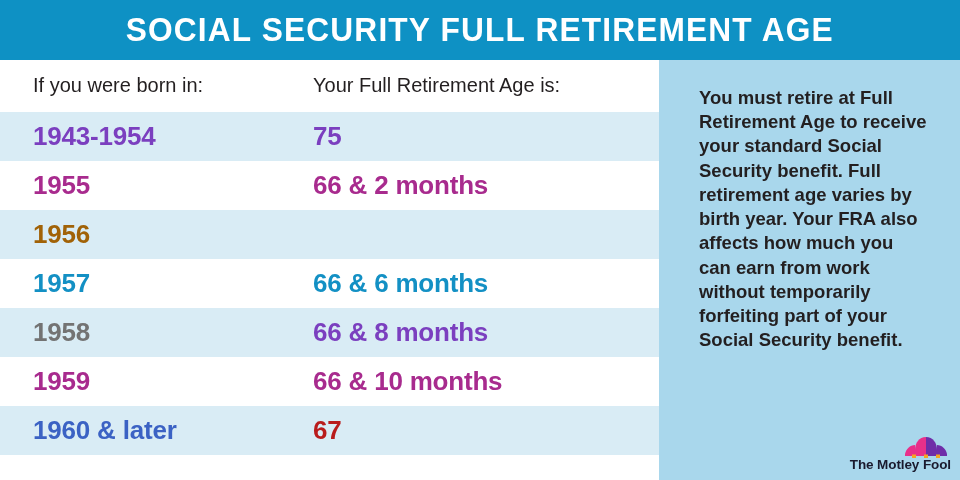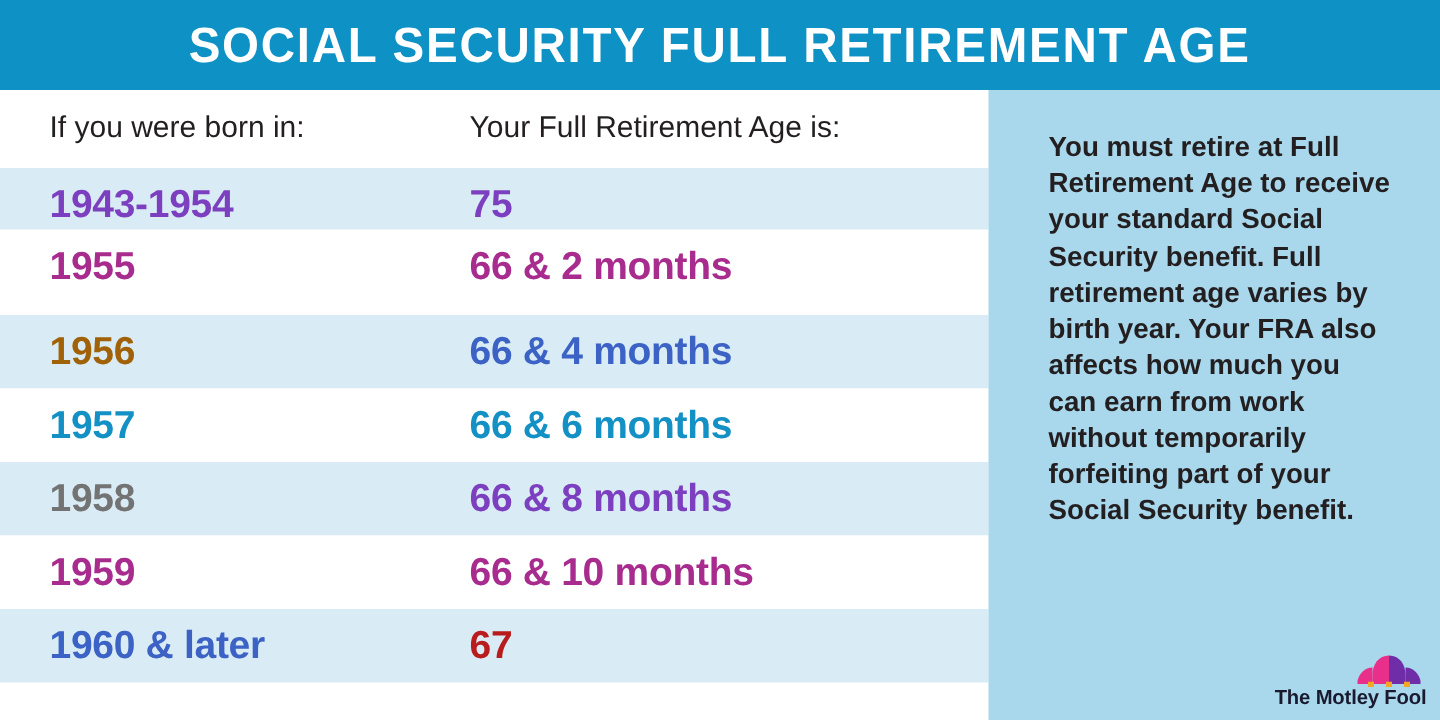--- a/index.html
+++ b/index.html
@@ -170,27 +170,26 @@
       <div id="table-header-row">
         <div class="col1" id="header-col-born">If you were born in:</div>
         <div class="col2" id="header-col-fra">Your Full Retirement Age is:</div>
       </div>
 
       <div id="rows-container">
           <div class="data-row band" style="top: 52px;">
             <div class="cell col1" style="color: rgb(123, 63, 191);">1943-1954</div>
             <div class="cell col2" style="color: rgb(123, 63, 191);">75</div>
           </div>
-          <div class="data-row plain" style="top: 93px; padding-left: 24px;">
+          <div class="data-row plain" style="top: 101px; padding-left: 24px;">
             <div class="cell col1" style="color: rgb(168, 43, 142);">1955</div>
             <div class="cell col2" style="color: rgb(168, 43, 142);">66 &amp; 2 months</div>
           </div>
           <div class="data-row band" style="top: 150px;">
             <div class="cell col1" style="color: #a16207;">1956</div>
-            <div class="cell col2" style="color: rgb(59, 98, 196);">66 &amp; 4 months</div>
           </div>
           <div class="data-row plain" style="top: 199px;">
             <div class="cell col1" style="color: rgb(19, 144, 196);">1957</div>
             <div class="cell col2" style="color: rgb(19, 144, 196);">66 &amp; 6 months</div>
           </div>
           <div class="data-row band" style="top: 248px;">
             <div class="cell col1" style="color: #737373;">1958</div>
             <div class="cell col2" style="color: rgb(123, 63, 191);">66 &amp; 8 months</div>
           </div>
           <div class="data-row plain" style="top: 297px;">

